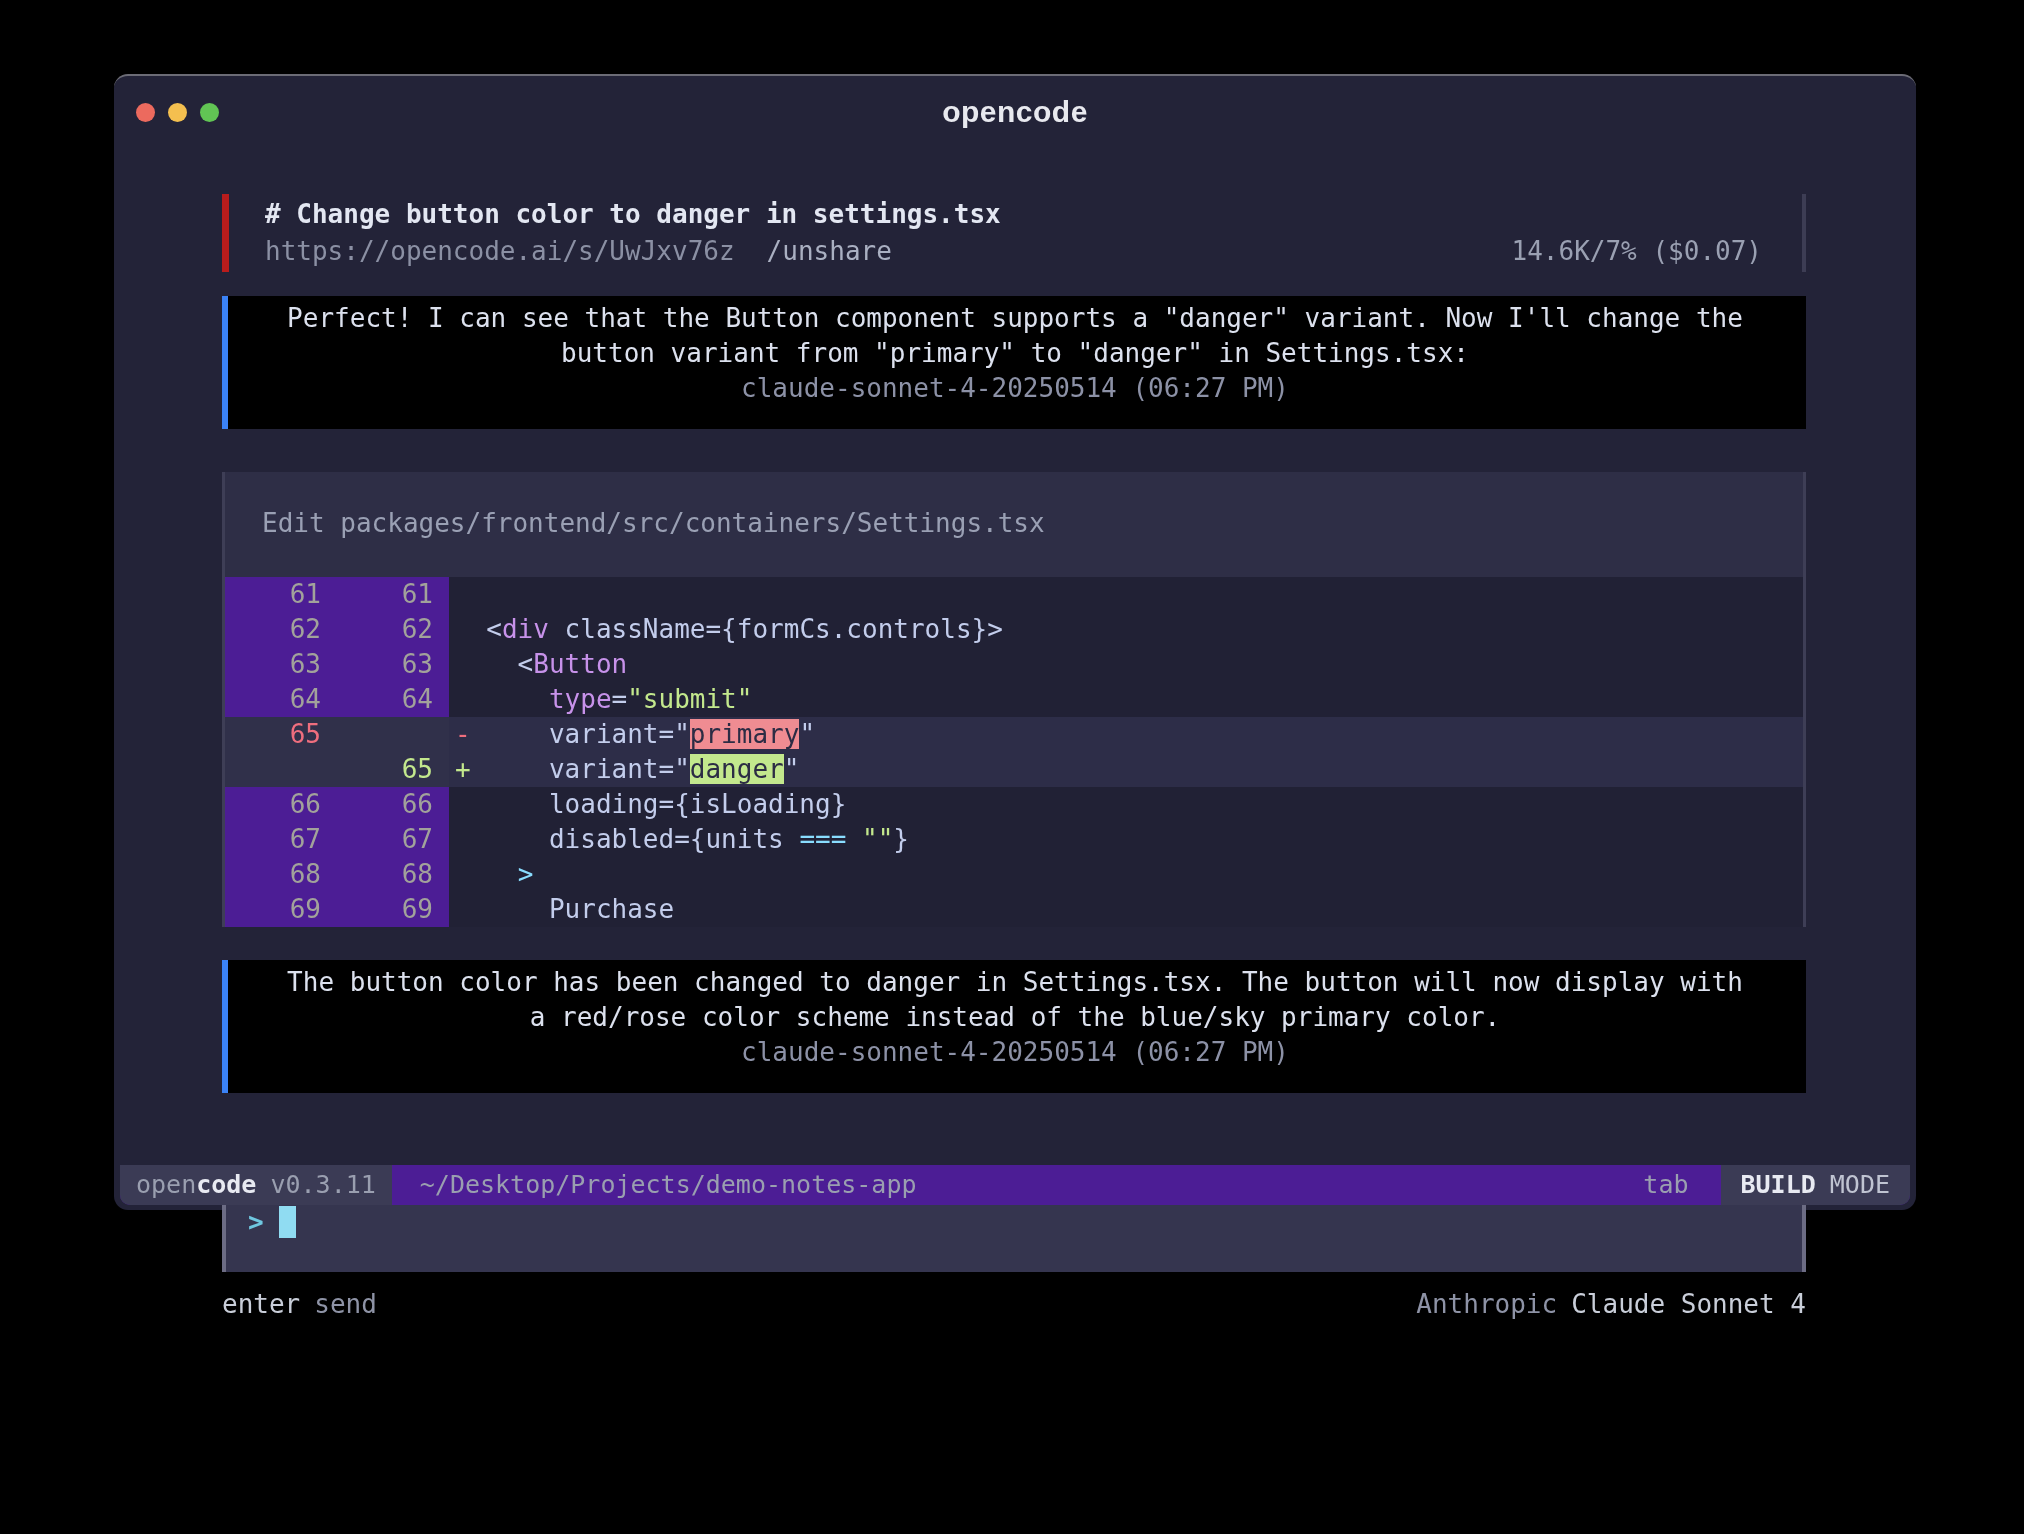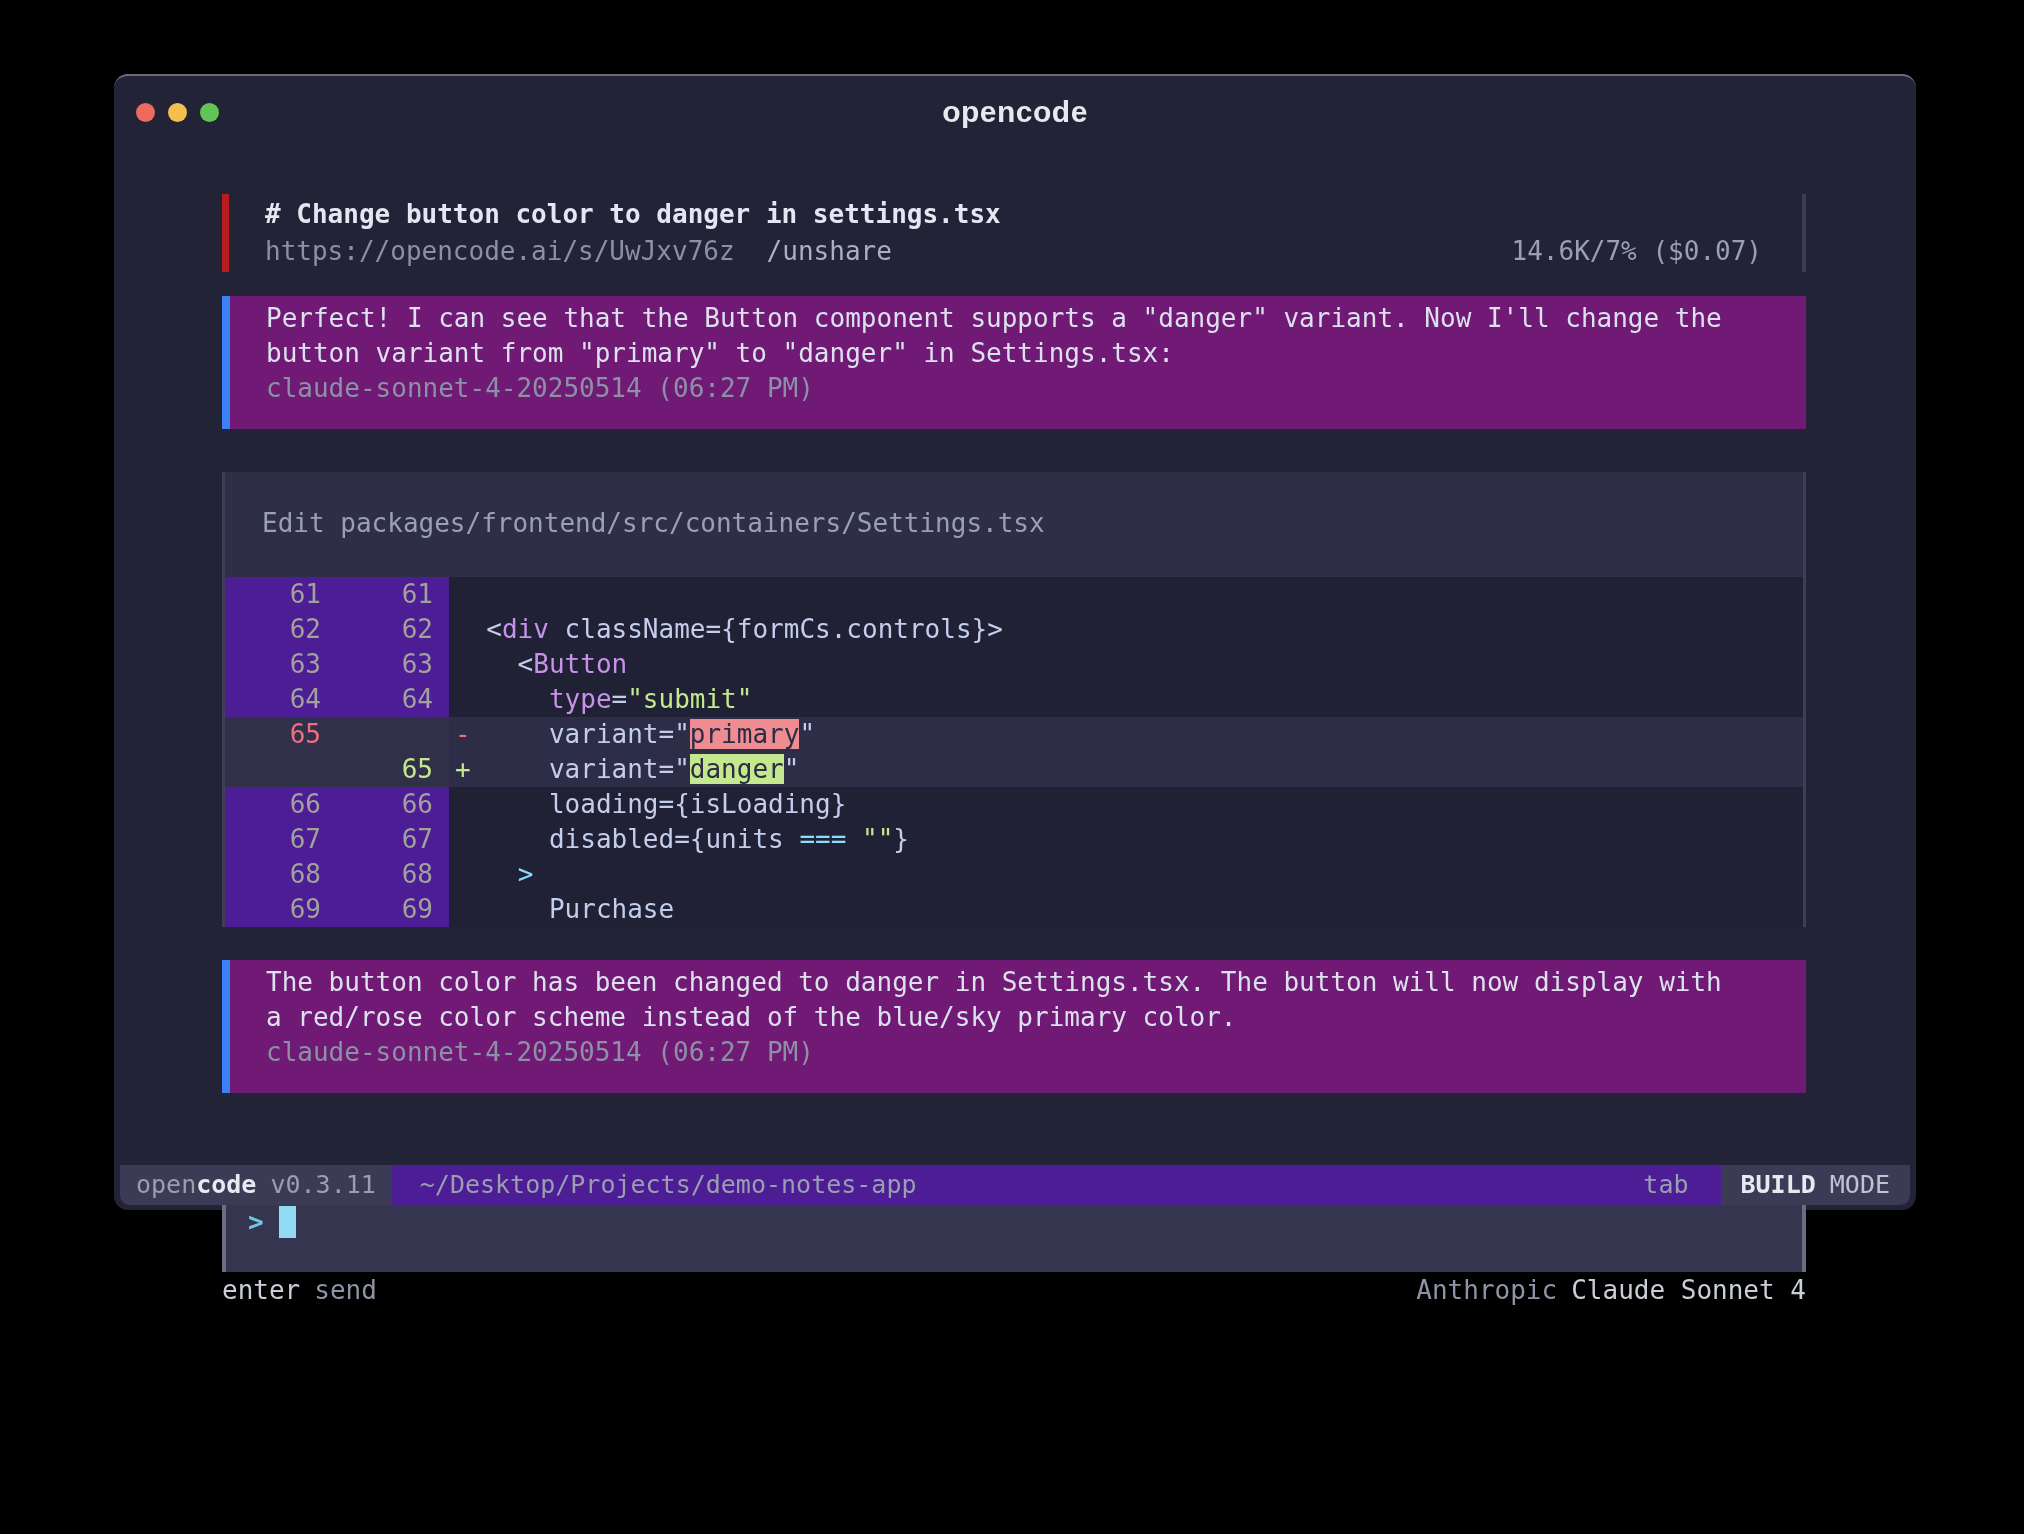--- a/index.html
+++ b/index.html
@@ -31,22 +31,22 @@
     padding:2px 40px 2px 36px; line-height:37px;
   }
   .sh-title { color:#e3e7f2; font-weight:700; }
   .sh-row2 { display:flex; align-items:baseline; }
   .sh-url { color:#8b90a4; }
   .sh-unshare { color:#aab0c2; margin-left:32px; }
   .sh-tokens { color:#9aa0b2; margin-left:auto; }
 
   
   .message {
-    background:#701a75; border-left:8px solid #3b82f6;
-    padding:5px 40px 23px 36px; line-height:35px;
+    background:#000000; border-left:6px solid #3b82f6;
+    padding:5px 40px 23px 36px; line-height:35px;text-align:center;
   }
   .msg1 { margin-top:24px; }
   .msg2 { margin-top:33px; }
   .msg-line { color:#dce1ee; white-space:pre; }
   .msg-meta { color:#8c91a6; }
 
   
   .edit-block {
     margin-top:43px; background:#2e2e46;
     border-left:3px solid #3e3e56; border-right:3px solid #3e3e56;
@@ -74,21 +74,21 @@
   
   .input-box {
     margin-top:79px; height:100px; background:#35354f;
     border-left:4px solid #6c6c84; border-right:4px solid #6c6c84;
     display:flex; align-items:center; padding-left:22px;
   }
   .prompt { color:#6fc7e0; font-weight:700; }
   .cursor { display:inline-block; width:17px; height:32px; background:#90dcf2; margin-left:15px; }
 
   
-  .hints-row { display:flex; justify-content:space-between; line-height:36px; }
+  .hints-row { margin-top:14px; display:flex; justify-content:space-between; line-height:36px; }
   .hint-key { color:#c9ced9; }
   .hint-dim { color:#8e93a6; }
   .hints-left .hint-dim { margin-left:14px; }
   .hints-right .hint-key { margin-left:14px; }
 
   
   .statusbar {
     position:absolute; left:6px; right:6px; bottom:5px; height:40px;
     background:#4c1d95; border-radius:0 0 10px 10px; overflow:hidden;
     display:flex; align-items:stretch; line-height:40px; font-size:25px;

